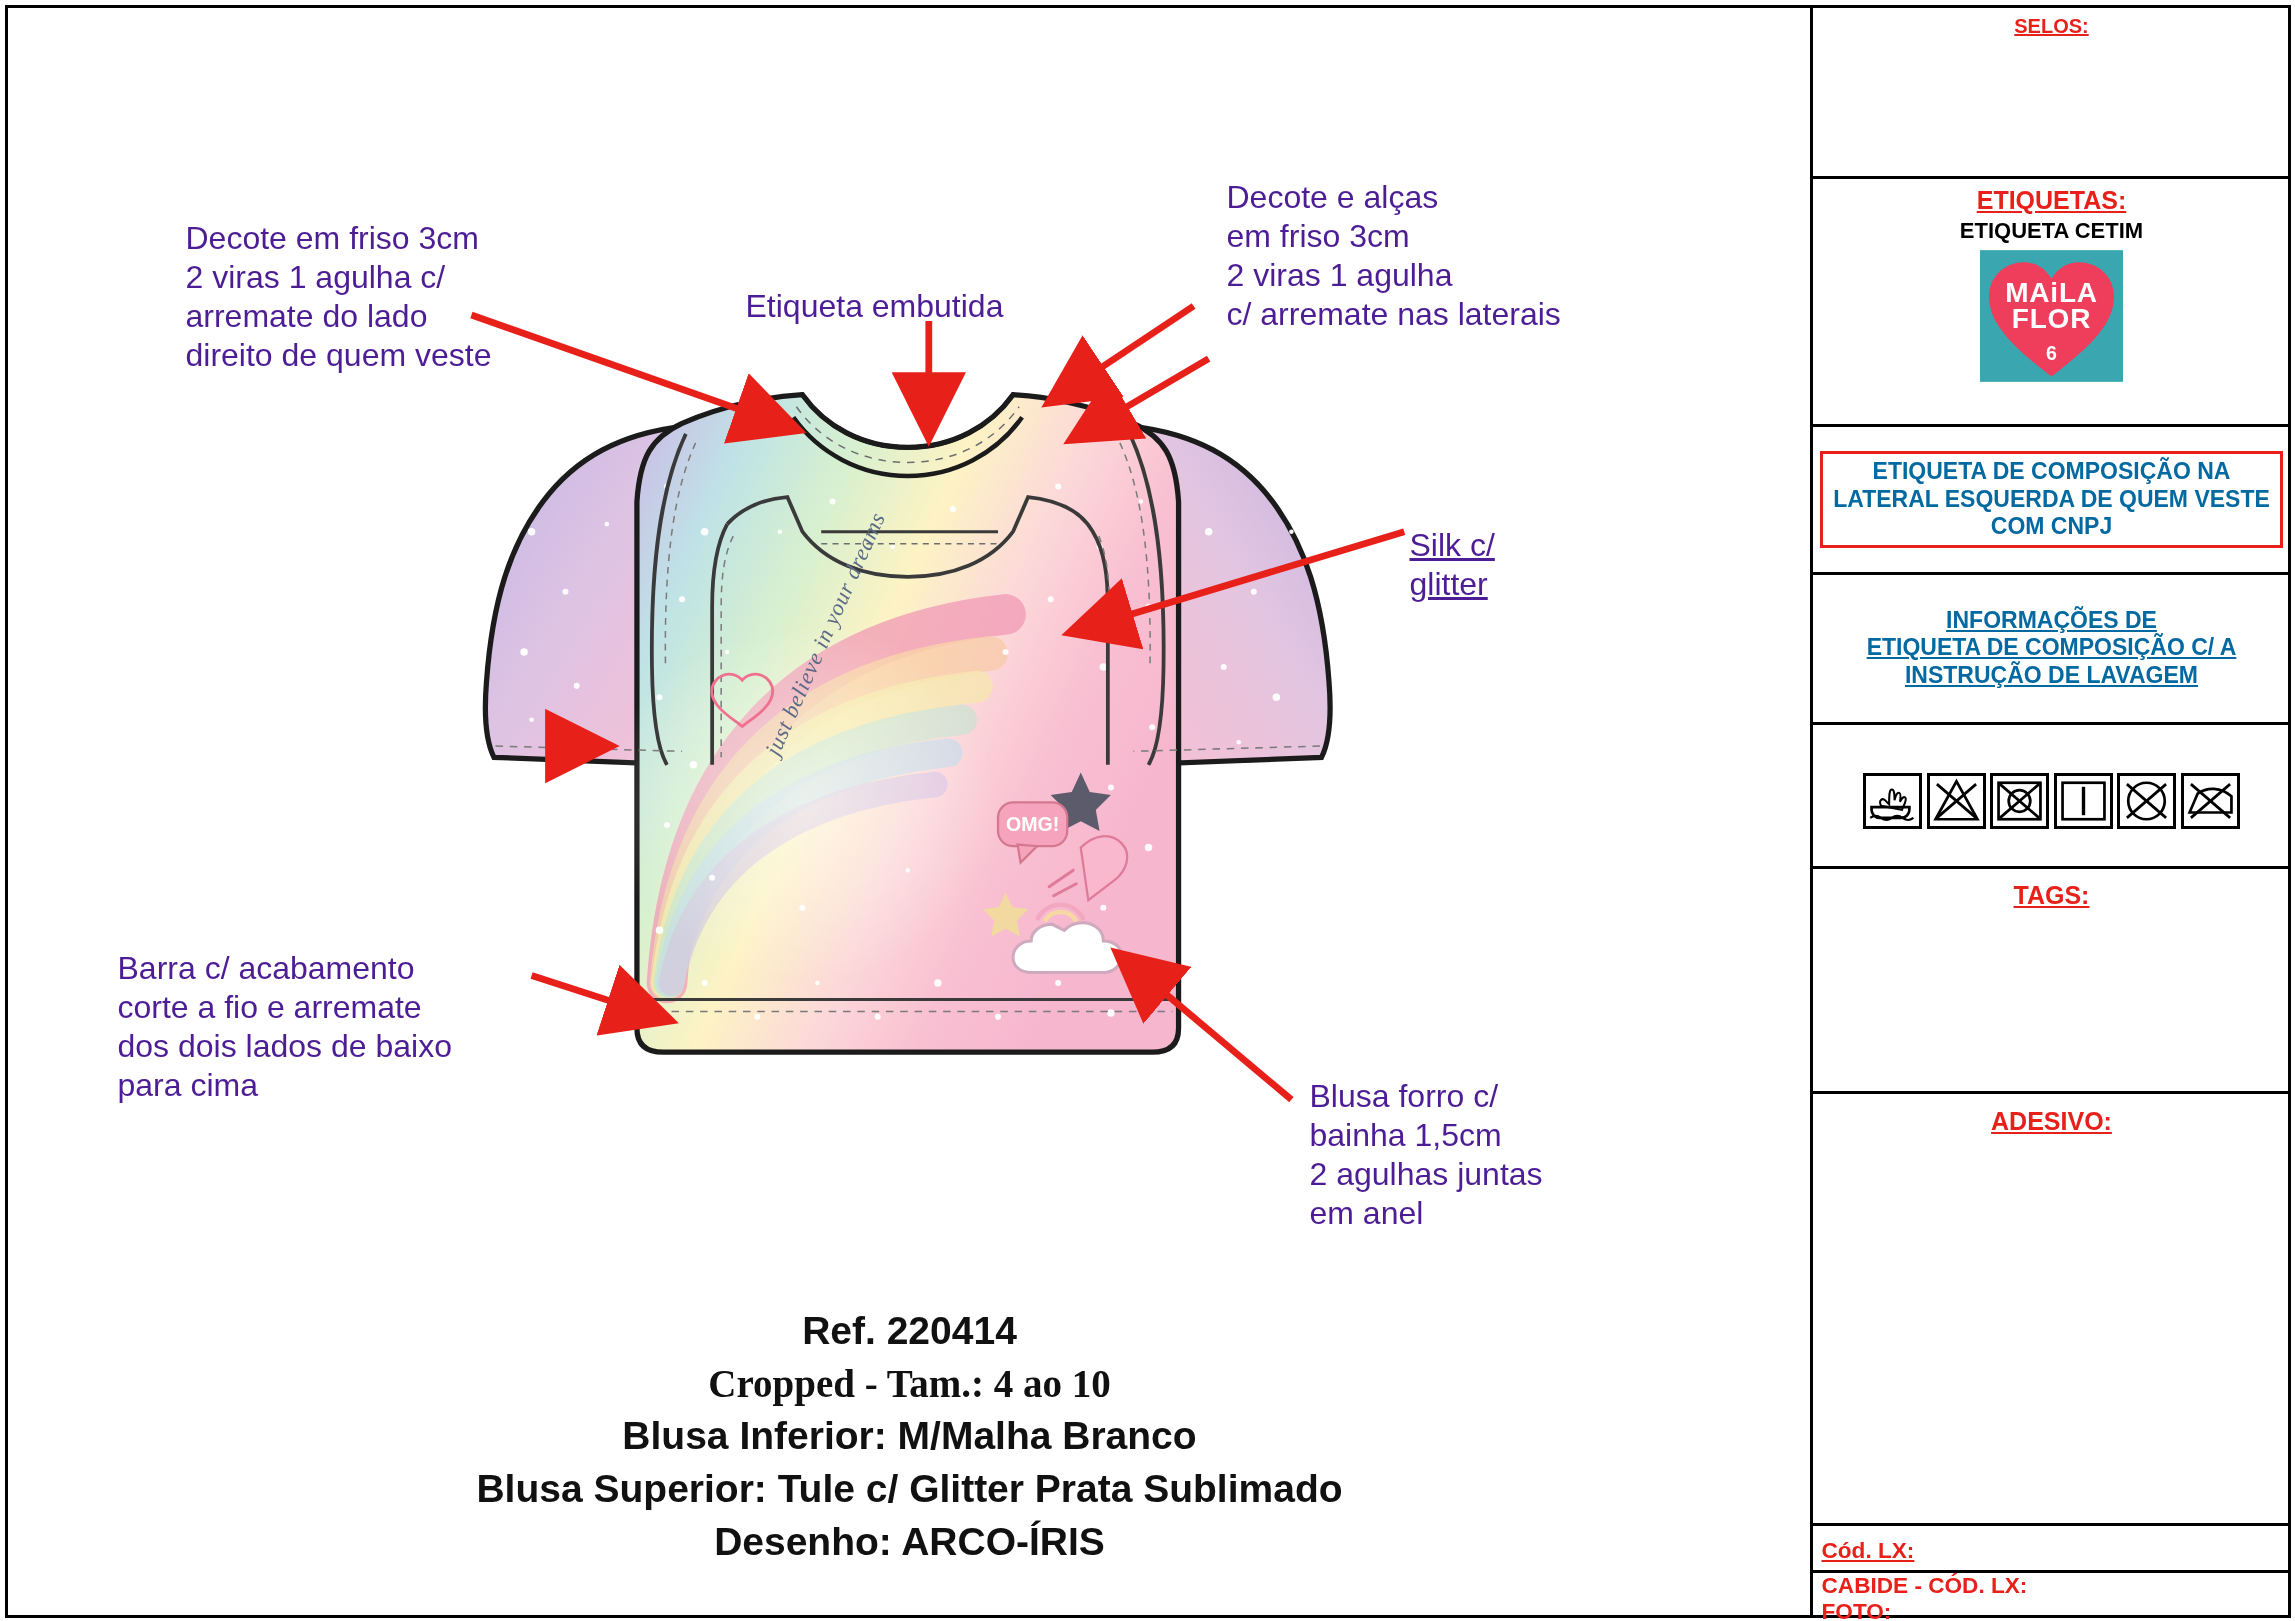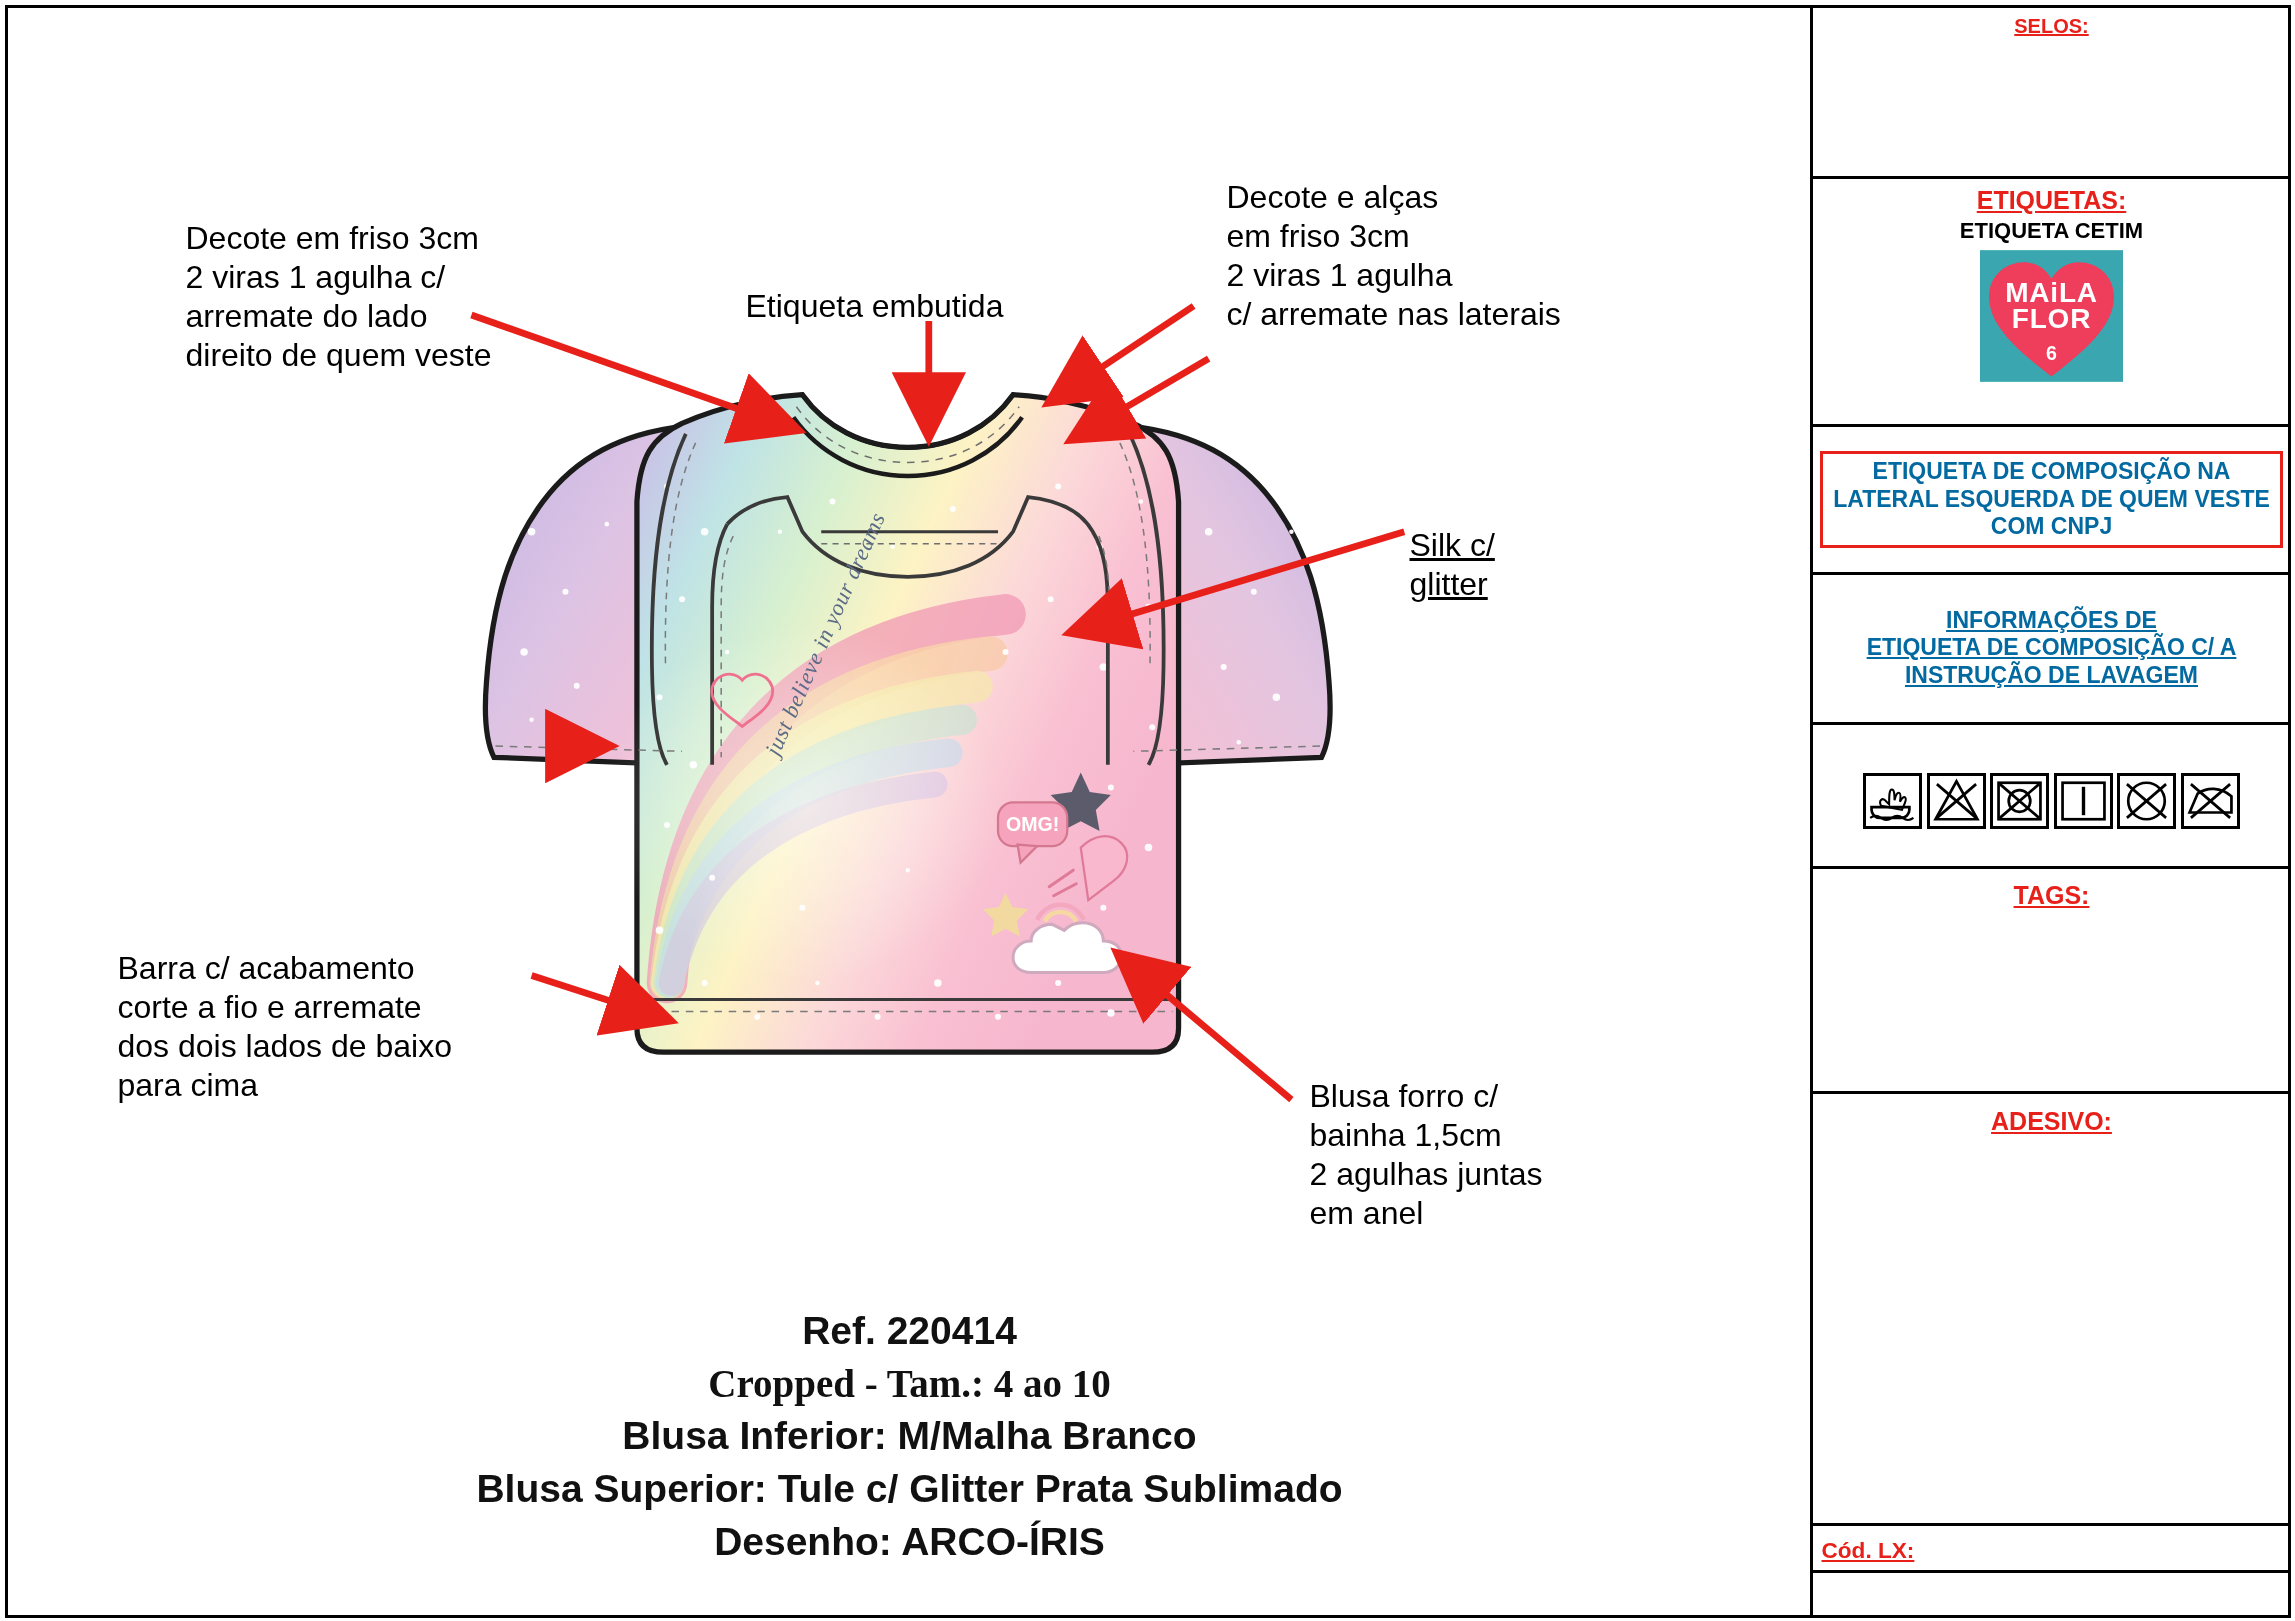--- a/index.html
+++ b/index.html
@@ -66,21 +66,21 @@
     color:#e8201a;font-weight:bold;text-decoration:underline;
     font-size:22.6px;text-align:left;width:100%;padding-left:9px;
     box-sizing:border-box;
   }
   
   .left{
     position:absolute;left:4.5px;top:4.5px;width:1810px;height:1613px;
     overflow:hidden;
   }
   .note{
-    position:absolute;color:#000000;font-size:32px;line-height:1.22;
+    position:absolute;color:#4c1d95;font-size:32px;line-height:1.22;
     white-space:pre-line;
   }
   .caption{
     position:absolute;left:0;width:1810px;text-align:center;
     font-weight:bold;color:#111;font-size:39px;line-height:1.28;
     white-space:pre-line;
   }
   svg{display:block;}
   .arrows{position:absolute;left:0;top:0;width:1810px;height:1613px;pointer-events:none;}
 </style>
@@ -389,15 +389,19 @@
     </div>
 
     <div class="rc-cell" style="top:1089px;height:432px;">
       <div class="rc-title" style="font-size:25px;margin-top:13.5px;">ADESIVO:</div>
     </div>
 
     <div class="rc-cell" style="top:1521px;height:47px;justify-content:center;align-items:flex-start;">
       <div class="bottom-red" style="margin-top:7.5px;">Cód. LX:</div>
     </div>
 
+    <div class="rc-cell" style="top:1567px;height:45px;border-bottom:none;align-items:flex-start;">
+      <div class="bottom-red" style="text-decoration:none;margin-top:1.5px;">CABIDE - CÓD. LX:</div>
+      <div class="bottom-red" style="text-decoration:none;">FOTO:</div>
+    </div>
   </div>
 </div>
 
 
 </body></html>

